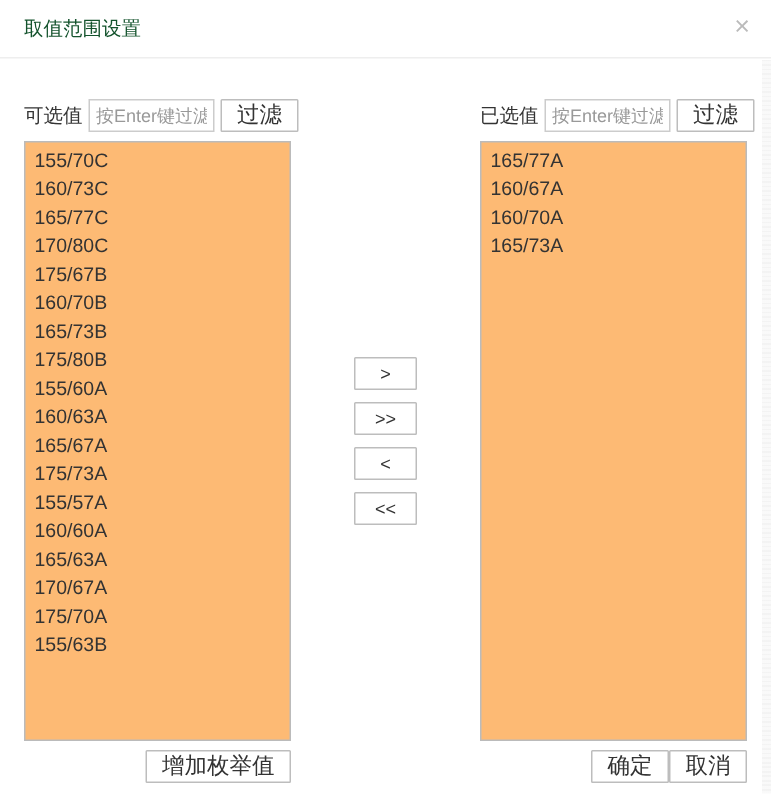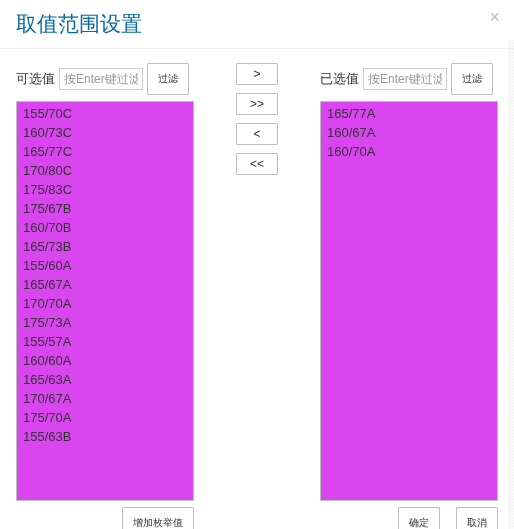--- a/index.html
+++ b/index.html
@@ -18,39 +18,40 @@
     width: 514px;
     height: 529px;
     position: relative;
   }
   .dialog-header {
     padding: 10px 16px;
     border-bottom: 1px solid #eee;
     position: relative;
   }
   .dialog-title {
-    font-size: 21px;
+    font-size: 13px;
     font-weight: 500;
-    color: #0369a1;
+    color: #14532d;
   }
   .close-icon {
     position: absolute;
     right: 14px;
     top: 8px;
     font-size: 18px;
     color: #bbb;
     cursor: pointer;
     line-height: 1;
   }
   .body {
     padding: 14px 16px 10px 16px;
   }
   .cols {
     display: flex;
-    align-items: flex-start;
+    align-items: center;
+    margin-top: 13px;
   }
   .col {
     display: flex;
     flex-direction: column;
   }
   .col-left { width: 178px; }
   .col-right { width: 178px; }
   .col-mid {
     flex: 1;
     display: flex;
@@ -77,32 +78,32 @@
     border: 1px solid #ccc;
     font-size: 12px;
     padding: 0 4px;
     color: #333;
   }
   .filter-input::placeholder { color: #999; }
   .btn {
     border: 1px solid #bdbdbd;
     background: #fff;
     padding: 2px 10px;
-    font-size: 10px;
-    color: #333;
-    cursor: pointer;
-    height: 32px;
+    font-size: 15px;
+    color: #333;
+    cursor: pointer;
+    height: 22px;
     line-height: 16px;
     border-radius: 1px;
   }
   .listbox {
     border: 1px solid #bbb;
     height: 400px;
     overflow-y: scroll;
-    background: #d946ef;
+    background: #fdba74;
     padding: 2px 0;
   }
   .listbox::-webkit-scrollbar { width: 16px; background:#f0f0f0; }
   .listbox::-webkit-scrollbar-thumb { background:#c7c7c7; border:1px solid #b8b8b8; }
   .listbox::-webkit-scrollbar-button { background:#e6e6e6; height:16px; border:1px solid #cfcfcf; }
   .item {
     padding: 1px 6px;
     font-size: 13px;
     color: #333;
     cursor: pointer;
@@ -120,21 +121,21 @@
     border-radius: 1px;
   }
   .footer-left {
     margin-top: 6px;
     text-align: right;
   }
   .footer-right {
     margin-top: 6px;
     text-align: right;
     display: flex;
-    gap: 16px;
+    gap: 0;
     justify-content: flex-end;
   }
   .right-edge {
     position: absolute;
     top: 40px;
     right: 0;
     bottom: 0;
     width: 6px;
     background: repeating-linear-gradient(180deg,#d0d0d0,#d0d0d0 1px,#e8e8e8 1px,#e8e8e8 3px);
     opacity:.25;
@@ -157,27 +158,27 @@
         <div class="col-head">
           <span class="col-label">可选值</span>
           <input class="filter-input" placeholder="按Enter键过滤" style="">
           <button class="btn">过滤</button>
         </div>
         <div class="listbox" id="left-list">
             <div class="item">155/70C</div>
             <div class="item">160/73C</div>
             <div class="item">165/77C</div>
             <div class="item">170/80C</div>
-            <div class="item">175/83C</div>
             <div class="item">175/67B</div>
             <div class="item">160/70B</div>
             <div class="item">165/73B</div>
+            <div class="item">175/80B</div>
             <div class="item">155/60A</div>
+            <div class="item">160/63A</div>
             <div class="item">165/67A</div>
-            <div class="item">170/70A</div>
             <div class="item">175/73A</div>
             <div class="item">155/57A</div>
             <div class="item">160/60A</div>
             <div class="item">165/63A</div>
             <div class="item">170/67A</div>
             <div class="item">175/70A</div>
             <div class="item">155/63B</div>
           </div>
         <div class="footer-left">
           <button class="btn">增加枚举值</button>
@@ -194,20 +195,21 @@
       <div class="col col-right">
         <div class="col-head">
           <span class="col-label">已选值</span>
           <input class="filter-input" placeholder="按Enter键过滤" style="">
           <button class="btn">过滤</button>
         </div>
         <div class="listbox" id="right-list">
             <div class="item">165/77A</div>
             <div class="item">160/67A</div>
             <div class="item">160/70A</div>
+            <div class="item">165/73A</div>
           </div>
         <div class="footer-right">
           <button class="btn">确定</button>
           <button class="btn">取消</button>
         </div>
       </div>
 
     </div>
   </div>
   <div class="right-edge"></div>

